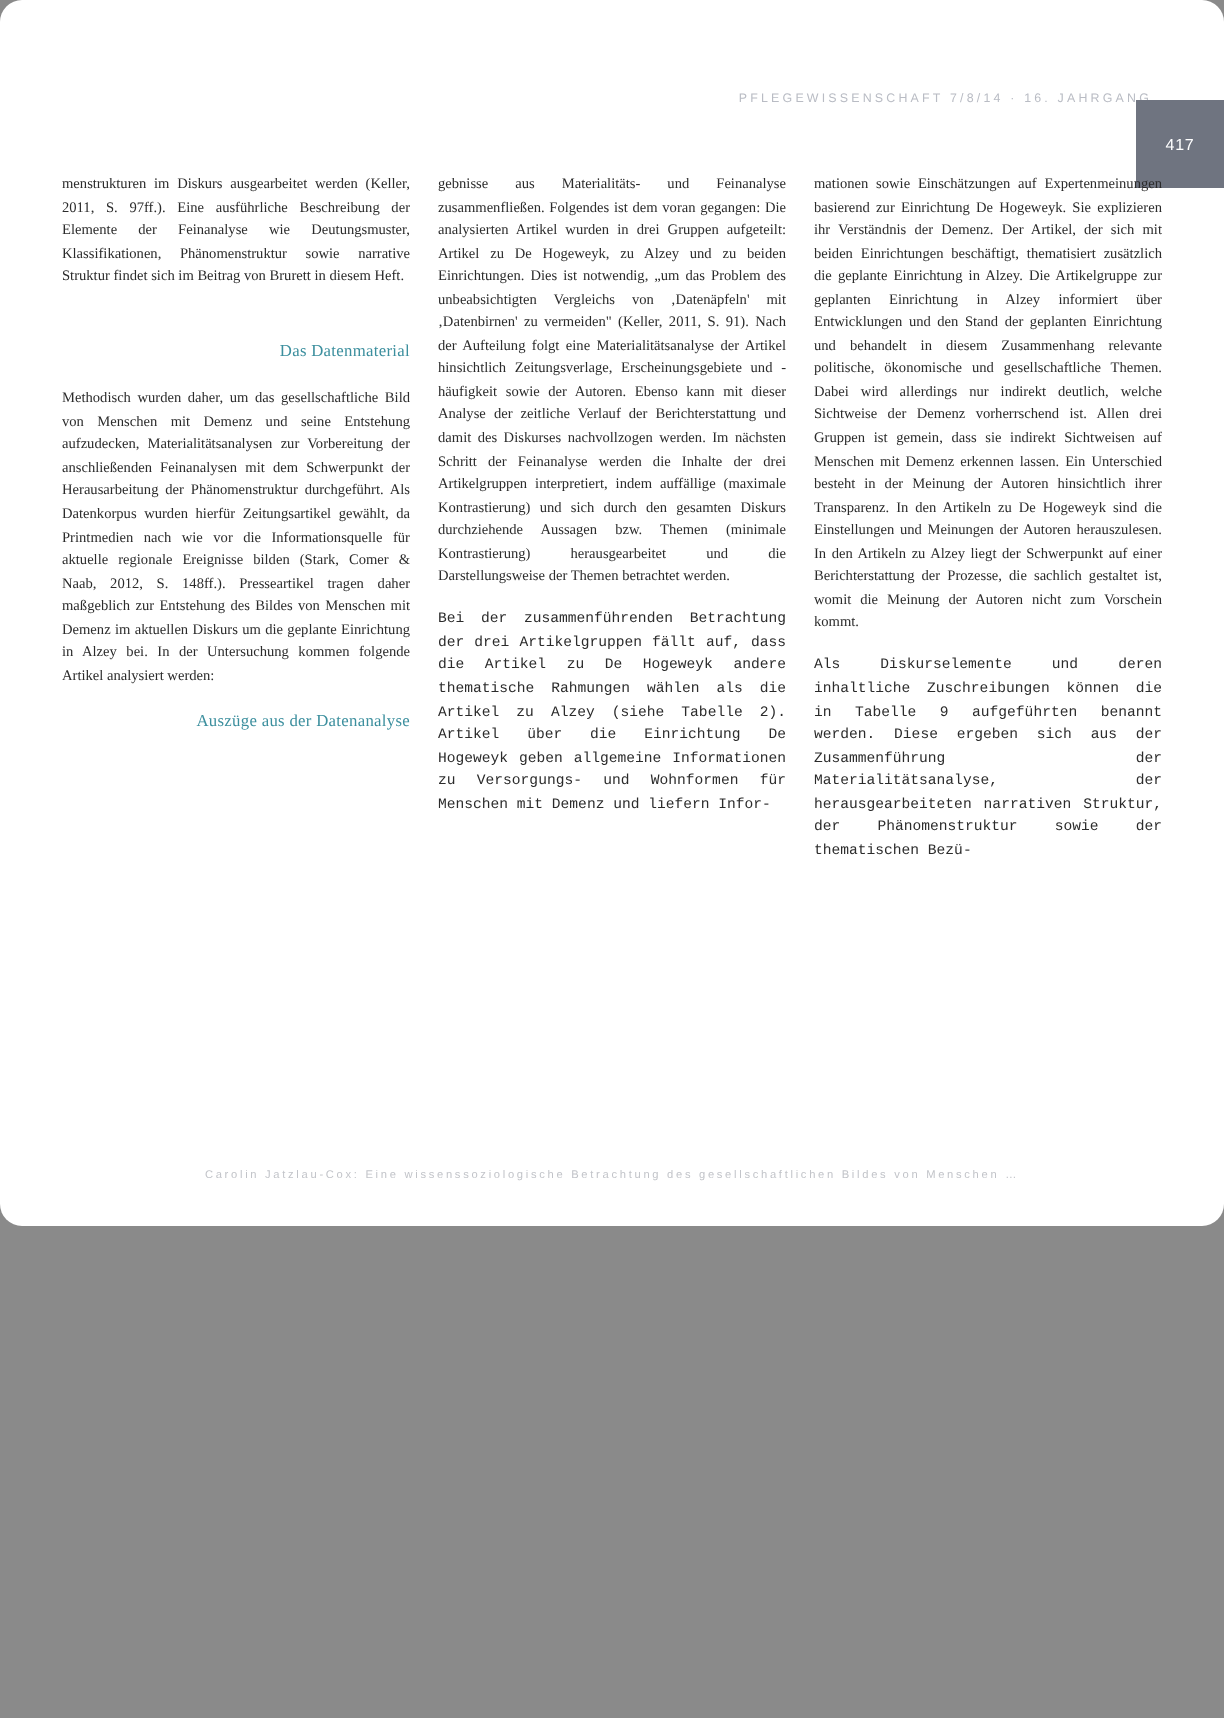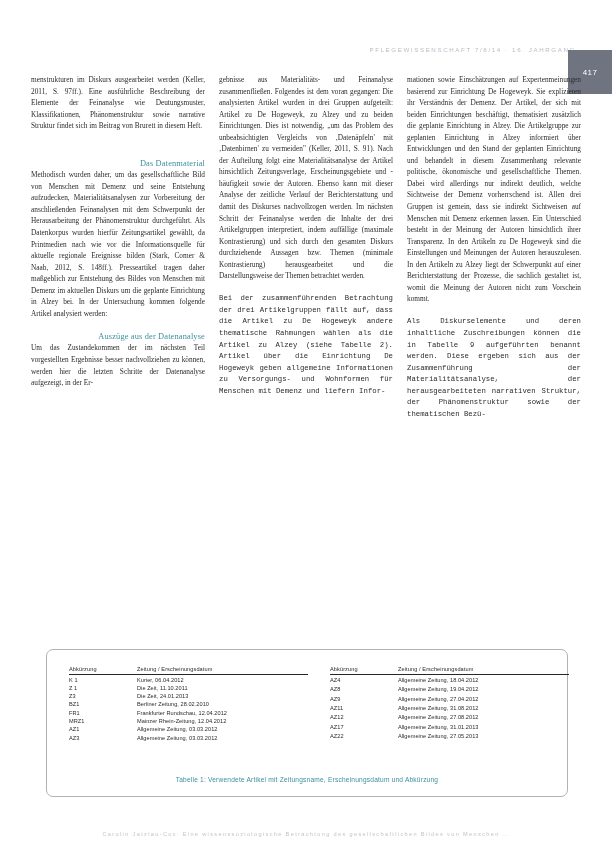--- a/index.html
+++ b/index.html
@@ -7,24 +7,25 @@
     margin: 0;
     padding: 0;
     background: #8a8a8a;
   }
   body {
     font-family: "Liberation Sans", sans-serif;
   }
   .page {
     position: relative;
     width: 612px;
-    height: 859px;
+    height: 613px;
     background: #ffffff;
     overflow: hidden;
     box-sizing: border-box;
+    border-radius: 11px;
   }
 
   
   .running-head {
     position: absolute;
     top: 46px;
     left: 0;
     right: 36px;
     text-align: right;
     font-size: 6.2px;
@@ -59,21 +60,21 @@
     left: 31px;
     width: 550px;
     display: flex;
     gap: 14px;
   }
   .col {
     width: 174px;
     flex: 0 0 174px;
   }
   .col p {
-    margin: 0 0 0 0;
+    margin: 12px 0 0 0;
     font-size: 7.3px;
     line-height: 11.55px;
     text-align: justify;
     color: #2b2b2b;
     font-family: "Liberation Serif", serif;
     hyphens: manual;
   }
   .col p + p { margin-top: 0; font-family: Liberation Mono, monospace; }
   .col p.spaced { margin-top: 11.5px; }
 
@@ -172,21 +173,20 @@
 
   <div class="page-number-tab">417</div>
 
   <div class="columns">
 
     <div class="col">
       <p>menstrukturen im Diskurs ausgearbeitet werden (Keller, 2011, S. 97ff.). Eine ausführliche Beschreibung der Elemente der Feinanalyse wie Deutungsmuster, Klassifikationen, Phänomenstruktur sowie narrative Struktur findet sich im Beitrag von Brurett in diesem Heft.</p>
       <h2 class="section-heading first">Das Datenmaterial</h2>
       <p>Methodisch wurden daher, um das gesellschaftliche Bild von Menschen mit Demenz und seine Entstehung aufzudecken, Materialitätsanalysen zur Vorbereitung der anschließenden Feinanalysen mit dem Schwerpunkt der Herausarbeitung der Phänomenstruktur durchgeführt. Als Datenkorpus wurden hierfür Zeitungsartikel gewählt, da Printmedien nach wie vor die Informationsquelle für aktuelle regionale Ereignisse bilden (Stark, Comer &amp; Naab, 2012, S. 148ff.). Presseartikel tragen daher maßgeblich zur Entstehung des Bildes von Menschen mit Demenz im aktuellen Diskurs um die geplante Einrichtung in Alzey bei. In der Untersuchung kommen folgende Artikel analysiert werden:</p>
       <h2 class="section-heading">Auszüge aus der Datenanalyse</h2>
-      <p>Um das Zustandekommen der im nächsten Teil vorgestellten Ergebnisse besser nachvollziehen zu können, werden hier die letzten Schritte der Datenanalyse aufgezeigt, in der Er-</p>
     </div>
 
     <div class="col">
       <p>gebnisse aus Materialitäts- und Feinanalyse zusammenfließen. Folgendes ist dem voran gegangen: Die analysierten Artikel wurden in drei Gruppen aufgeteilt: Artikel zu De Hogeweyk, zu Alzey und zu beiden Einrichtungen. Dies ist notwendig, „um das Problem des unbeabsichtigten Vergleichs von ‚Datenäpfeln' mit ‚Datenbirnen' zu vermeiden" (Keller, 2011, S. 91). Nach der Aufteilung folgt eine Materialitätsanalyse der Artikel hinsichtlich Zeitungsverlage, Erscheinungsgebiete und -häufigkeit sowie der Autoren. Ebenso kann mit dieser Analyse der zeitliche Verlauf der Berichterstattung und damit des Diskurses nachvollzogen werden. Im nächsten Schritt der Feinanalyse werden die Inhalte der drei Artikelgruppen interpretiert, indem auffällige (maximale Kontrastierung) und sich durch den gesamten Diskurs durchziehende Aussagen bzw. Themen (minimale Kontrastierung) herausgearbeitet und die Darstellungsweise der Themen betrachtet werden.</p>
       <p class="spaced">Bei der zusammenführenden Betrachtung der drei Artikelgruppen fällt auf, dass die Artikel zu De Hogeweyk andere thematische Rahmungen wählen als die Artikel zu Alzey (siehe Tabelle 2). Artikel über die Einrichtung De Hogeweyk geben allgemeine Informationen zu Versorgungs- und Wohnformen für Menschen mit Demenz und liefern Infor-</p>
     </div>
 
     <div class="col">
       <p>mationen sowie Einschätzungen auf Expertenmeinungen basierend zur Einrichtung De Hogeweyk. Sie explizieren ihr Verständnis der Demenz. Der Artikel, der sich mit beiden Einrichtungen beschäftigt, thematisiert zusätzlich die geplante Einrichtung in Alzey. Die Artikelgruppe zur geplanten Einrichtung in Alzey informiert über Entwicklungen und den Stand der geplanten Einrichtung und behandelt in diesem Zusammenhang relevante politische, ökonomische und gesellschaftliche Themen. Dabei wird allerdings nur indirekt deutlich, welche Sichtweise der Demenz vorherrschend ist. Allen drei Gruppen ist gemein, dass sie indirekt Sichtweisen auf Menschen mit Demenz erkennen lassen. Ein Unterschied besteht in der Meinung der Autoren hinsichtlich ihrer Transparenz. In den Artikeln zu De Hogeweyk sind die Einstellungen und Meinungen der Autoren herauszulesen. In den Artikeln zu Alzey liegt der Schwerpunkt auf einer Berichterstattung der Prozesse, die sachlich gestaltet ist, womit die Meinung der Autoren nicht zum Vorschein kommt.</p>
       <p class="spaced">Als Diskurselemente und deren inhaltliche Zuschreibungen können die in Tabelle 9 aufgeführten benannt werden. Diese ergeben sich aus der Zusammenführung der Materialitätsanalyse, der herausgearbeiteten narrativen Struktur, der Phänomenstruktur sowie der thematischen Bezü-</p>

